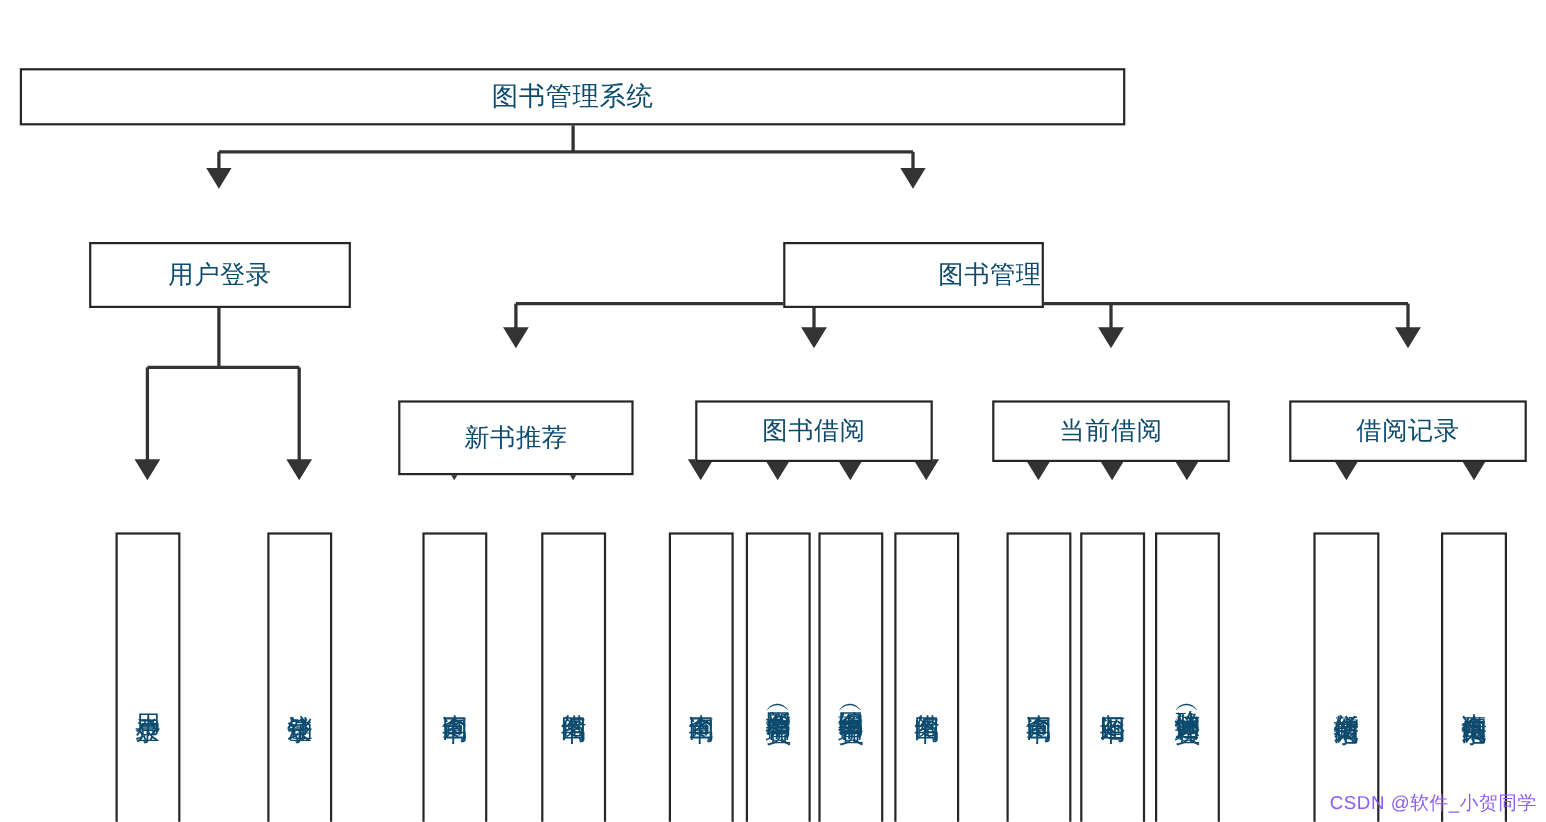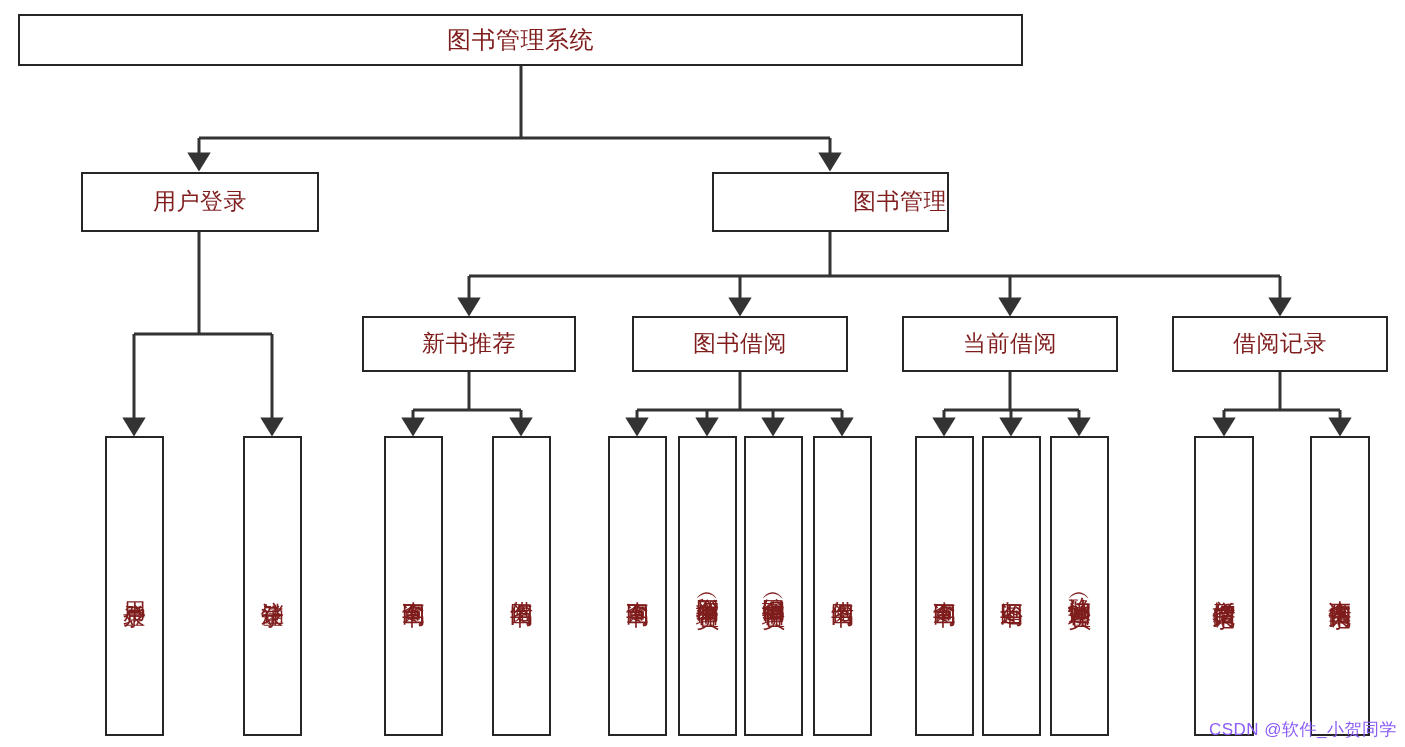--- a/index.html
+++ b/index.html
@@ -27,21 +27,22 @@
     height: 747px;
   }
   .node-box {
     position: absolute;
     box-sizing: border-box;
     border: 2px solid #262626;
     background: #ffffff;
     display: flex;
     align-items: center;
     justify-content: center;
-    color: #7f1d1d;
+    color: #0c4a6e;
+    margin-top: 48px;
   }
   .node-label-h {
     font-size: 23px;
     line-height: 1.2;
     letter-spacing: 0.5px;
     white-space: nowrap;
   }
   .node-box.root .node-label-h { font-size: 24px; }
   .node-box.vert {
     align-items: center;
@@ -125,21 +126,21 @@
     <span class="node-label-h">图书管理系统</span>
   </div>
 
   <div class="node-box" style="left:81px; top:172px; width:238px; height:60px;">
     <span class="node-label-h">用户登录</span>
   </div>
   <div class="node-box" style="left:712px; top:172px; width:237px; height:60px;justify-content:flex-end;">
     <span class="node-label-h">图书管理</span>
   </div>
 
-  <div class="node-box" style="left:362px; top:316px; width:214px; height:56px;">
+  <div class="node-box" style="left:362px; top:316px; width:214px; height:68px;">
     <span class="node-label-h">新书推荐</span>
   </div>
   <div class="node-box" style="left:632px; top:316px; width:216px; height:56px;">
     <span class="node-label-h">图书借阅</span>
   </div>
   <div class="node-box" style="left:902px; top:316px; width:216px; height:56px;">
     <span class="node-label-h">当前借阅</span>
   </div>
   <div class="node-box" style="left:1172px; top:316px; width:216px; height:56px;">
     <span class="node-label-h">借阅记录</span>

